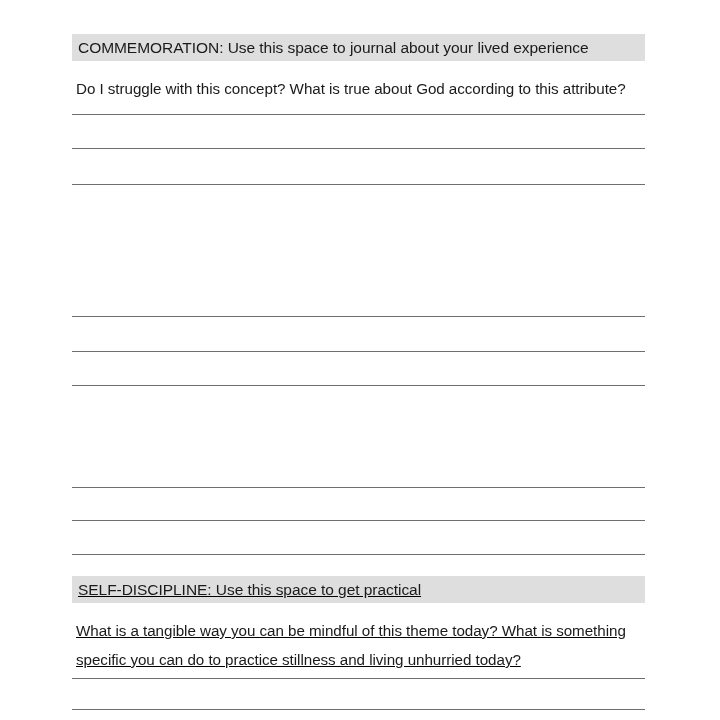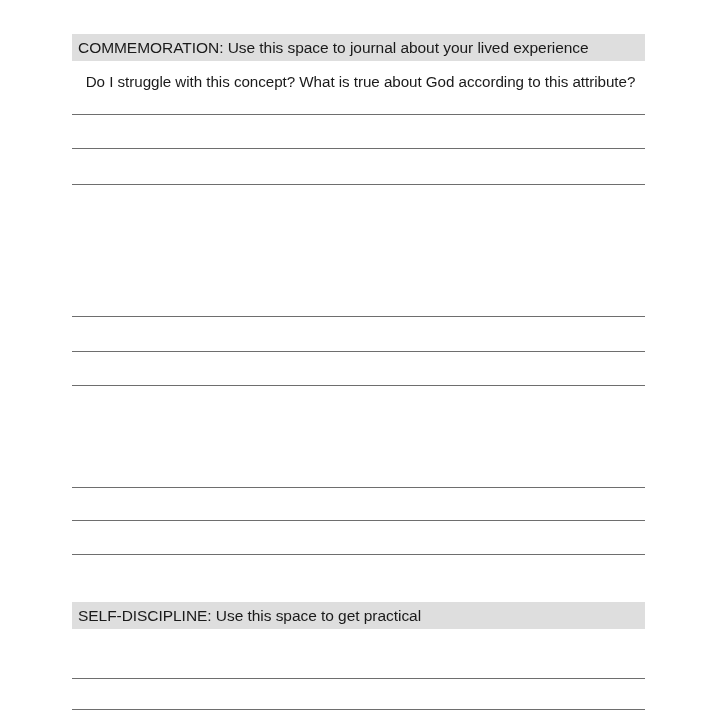--- a/index.html
+++ b/index.html
@@ -42,24 +42,23 @@
 
   .section-header .header-title {
     font-weight: 400;
   }
 
   .section-prompt {
     color: #1a1a1a;
     font-size: 15.2px;
     line-height: 29px;
     padding-left: 4px;
-    padding-top: 6px;
+    padding-top: 13px;
     font-weight: 400;
     letter-spacing: -0.05px;
-    text-align: center;
   }
 
   .rule-line {
     position: absolute;
     left: 72px;
     width: 573px;
     height: 0;
     border-top: 1.4px solid #6e6e6e;
   }
 </style>
@@ -81,21 +80,22 @@
   <div class="rule-line" style="top:316px;"></div>
   <div class="rule-line" style="top:351px;"></div>
   <div class="rule-line" style="top:385px;"></div>
 
   <div class="section" style="top:406px;">
   </div>
   <div class="rule-line" style="top:487px;"></div>
   <div class="rule-line" style="top:520px;"></div>
   <div class="rule-line" style="top:554px;"></div>
 
-  <div class="section" style="top:602px;">
+  <div class="section" style="top:576px;text-decoration:underline;">
     <div class="section-header">
       <span class="header-title">SELF-DISCIPLINE: Use this space to get practical</span>
     </div>
+    <div class="section-prompt">What is a tangible way you can be mindful of this theme today? What is something specific you can do to practice stillness and living unhurried today?</div>
   </div>
   <div class="rule-line" style="top:678px;"></div>
   <div class="rule-line" style="top:709px;"></div>
 
 </div>
 
 </body></html>

